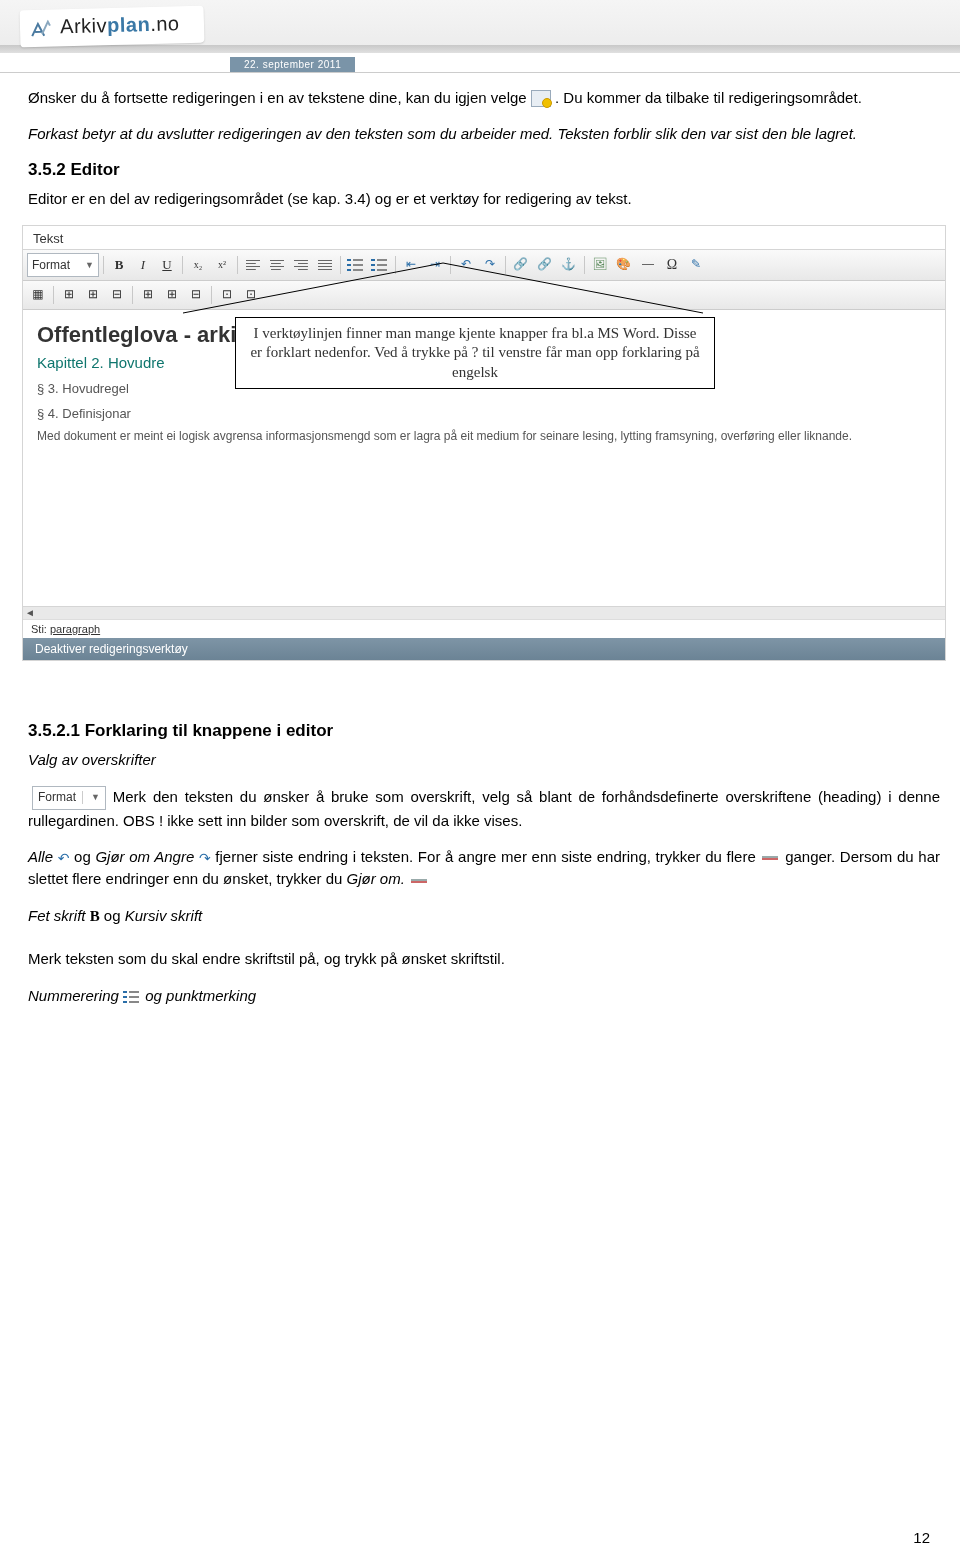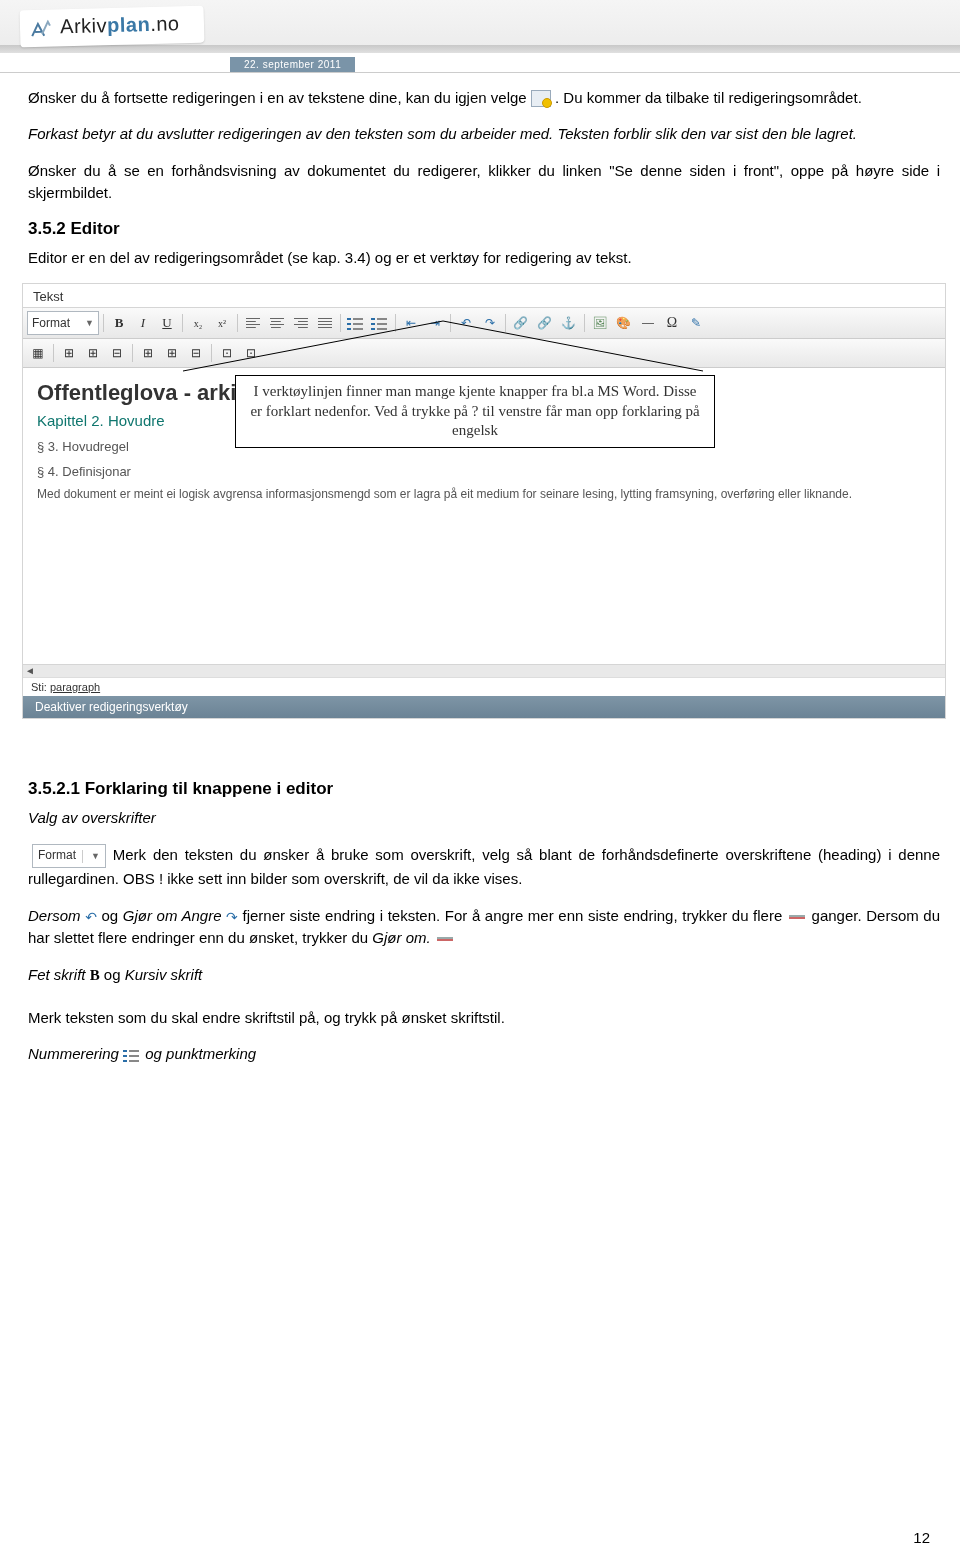--- a/index.html
+++ b/index.html
@@ -334,21 +334,20 @@
 <div class="content">
 
   <p>
     <span>Ønsker du å fortsette redigeringen i en av tekstene dine, kan du igjen velge </span>
     <span class="small-icon edit-icon"></span>
     <span>. Du kommer da tilbake til redigeringsområdet.</span>
   </p>
 
   <p class="italic">Forkast betyr at du avslutter redigeringen av den teksten som du arbeider med. Teksten forblir slik den var sist den ble lagret.</p>
 
-  <p>Ønsker du å se en forhåndsvisning av dokumentet du redigerer, klikker du linken "Se denne siden i front", oppe på høyre side i skjermbildet.</p>
 
   <h2>3.5.2 Editor</h2>
   <p>Editor er en del av redigeringsområdet (se kap. 3.4) og er et verktøy for redigering av tekst.</p>
 
   <div class="editor-shot">
     <div class="tab-label">Tekst</div>
 
     <div class="toolbar">
       <span class="format-select">
         <span>Format</span>
@@ -444,21 +443,21 @@
 
     <p>
       <span class="format-dd">
         <span>Format</span>
         <span class="chev">▼</span>
       </span>
       <span> Merk den teksten du ønsker å bruke som overskrift, velg så blant de forhåndsdefinerte overskriftene (heading) i denne rullegardinen. OBS ! ikke sett inn bilder som overskrift, de vil da ikke vises.</span>
     </p>
 
     <p>
-      <span class="italic">Dersom </span>
+      <span class="italic">Alle </span>
       <span class="small-icon undo-icon">↶</span>
       <span> og </span>
       <span class="italic">Gjør om Angre </span>
       <span class="small-icon redo-icon">↷</span>
       <span> fjerner siste endring i teksten. For å angre mer enn siste endring, trykker du flere </span>
       <span class="anchor-line"></span>
       <span>ganger. Dersom du har slettet flere endringer enn du ønsket, trykker du </span>
       <span class="italic">Gjør om. </span>
       <span class="anchor-line"></span>
     </p>

